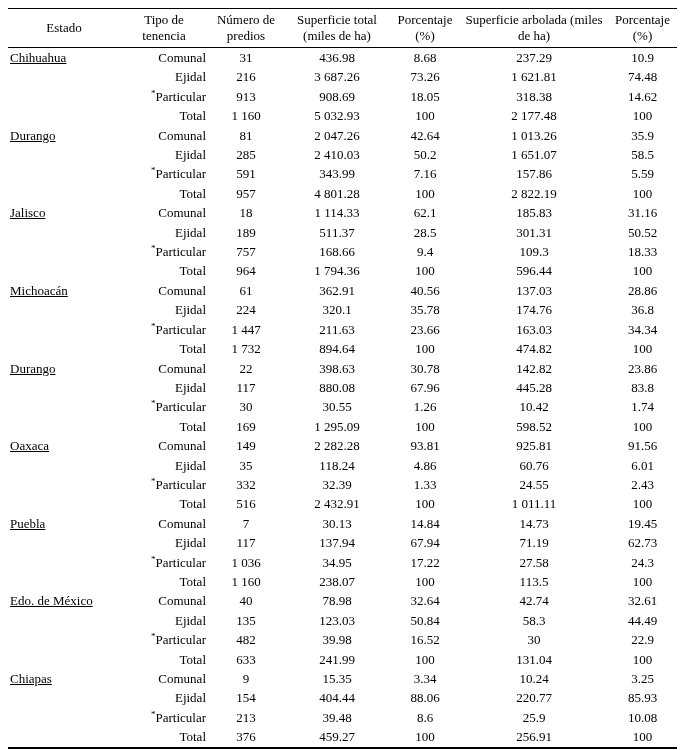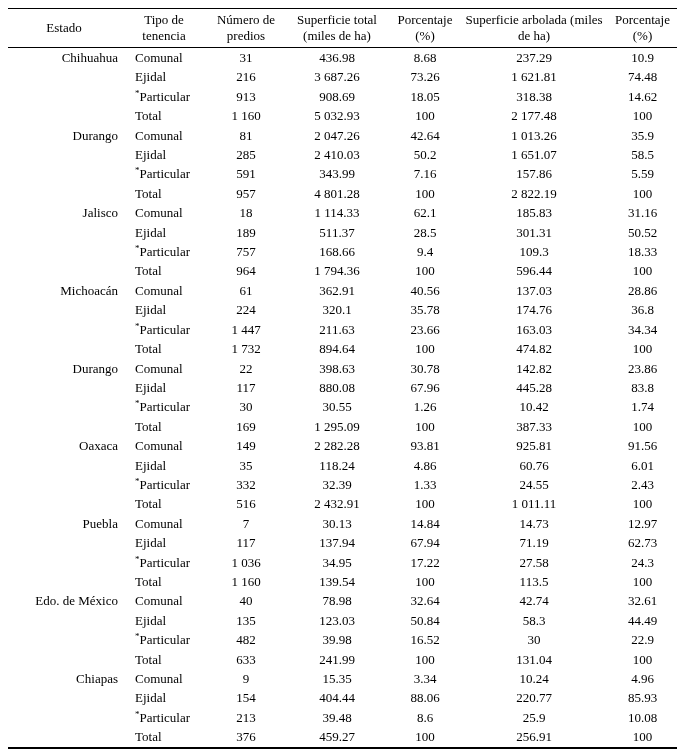--- a/index.html
+++ b/index.html
@@ -35,25 +35,26 @@
   }
   td {
     font-size: 13px;
     line-height: 17.4px;
     padding: 1px 2px;
     text-align: center;
     white-space: nowrap;
     vertical-align: top;
   }
   td.estado {
+    text-align: left;
+    vertical-align: top;
+    text-decoration: underline;
+  }
+  td.tenencia {
     text-align: right;
-    vertical-align: top;
-  }
-  td.tenencia {
-    text-align: left;
     padding-left: 15px;
   }
   td sup {
     font-size: 9px;
     line-height: 0;
   }
 </style>
 </head>
 <body>
 
@@ -235,21 +236,21 @@
           <td class="num">30.55</td>
           <td class="num">1.26</td>
           <td class="num">10.42</td>
           <td class="num">1.74</td>
         </tr>
         <tr>
           <td class="tenencia">Total</td>
           <td class="num">169</td>
           <td class="num">1 295.09</td>
           <td class="num">100</td>
-          <td class="num">387.33</td>
+          <td class="num">598.52</td>
           <td class="num">100</td>
         </tr>
         <tr>
           <td class="estado" rowspan="4">Oaxaca</td>
           <td class="tenencia">Comunal</td>
           <td class="num">149</td>
           <td class="num">2 282.28</td>
           <td class="num">93.81</td>
           <td class="num">925.81</td>
           <td class="num">91.56</td>
@@ -278,42 +279,42 @@
           <td class="num">1 011.11</td>
           <td class="num">100</td>
         </tr>
         <tr>
           <td class="estado" rowspan="4">Puebla</td>
           <td class="tenencia">Comunal</td>
           <td class="num">7</td>
           <td class="num">30.13</td>
           <td class="num">14.84</td>
           <td class="num">14.73</td>
-          <td class="num">12.97</td>
+          <td class="num">19.45</td>
         </tr>
         <tr>
           <td class="tenencia">Ejidal</td>
           <td class="num">117</td>
           <td class="num">137.94</td>
           <td class="num">67.94</td>
           <td class="num">71.19</td>
           <td class="num">62.73</td>
         </tr>
         <tr>
           <td class="tenencia"><sup>*</sup>Particular</td>
           <td class="num">1 036</td>
           <td class="num">34.95</td>
           <td class="num">17.22</td>
           <td class="num">27.58</td>
           <td class="num">24.3</td>
         </tr>
         <tr>
           <td class="tenencia">Total</td>
           <td class="num">1 160</td>
-          <td class="num">139.54</td>
+          <td class="num">238.07</td>
           <td class="num">100</td>
           <td class="num">113.5</td>
           <td class="num">100</td>
         </tr>
         <tr>
           <td class="estado" rowspan="4">Edo. de México</td>
           <td class="tenencia">Comunal</td>
           <td class="num">40</td>
           <td class="num">78.98</td>
           <td class="num">32.64</td>
@@ -344,21 +345,21 @@
           <td class="num">131.04</td>
           <td class="num">100</td>
         </tr>
         <tr>
           <td class="estado" rowspan="4">Chiapas</td>
           <td class="tenencia">Comunal</td>
           <td class="num">9</td>
           <td class="num">15.35</td>
           <td class="num">3.34</td>
           <td class="num">10.24</td>
-          <td class="num">4.96</td>
+          <td class="num">3.25</td>
         </tr>
         <tr>
           <td class="tenencia">Ejidal</td>
           <td class="num">154</td>
           <td class="num">404.44</td>
           <td class="num">88.06</td>
           <td class="num">220.77</td>
           <td class="num">85.93</td>
         </tr>
         <tr>

